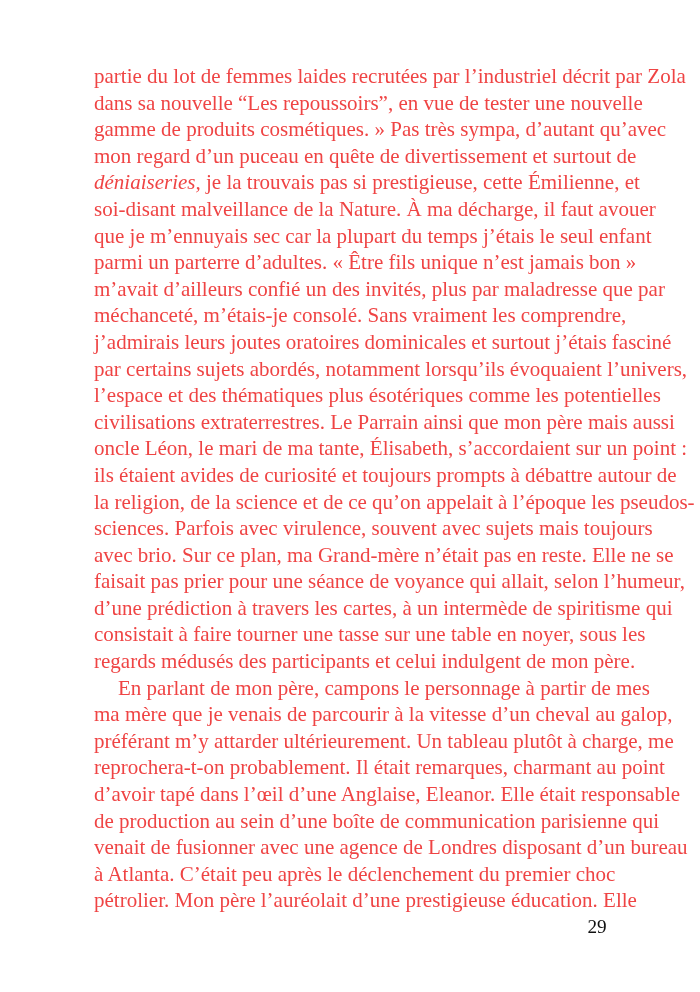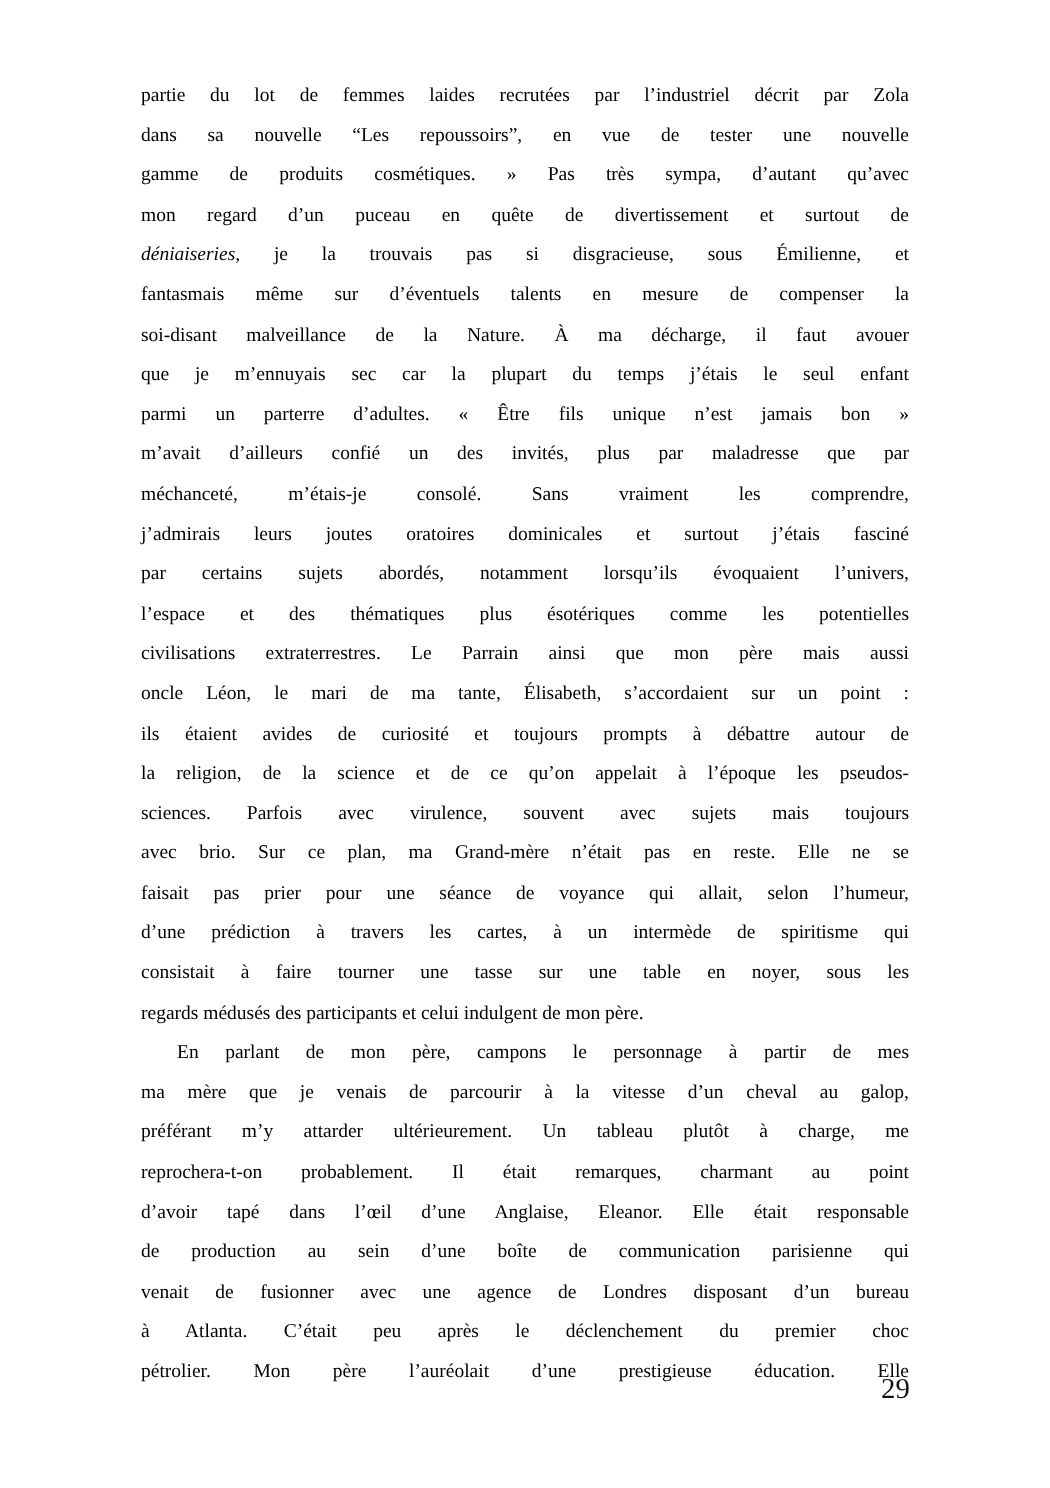--- a/index.html
+++ b/index.html
@@ -16,26 +16,26 @@
     .page {
       position: absolute;
       left: 0; top: 0;
       width: 700px;
       height: 992px;
       background: #ffffff;
     }
     .text-block {
       position: absolute;
       left: 94px;
-      top: 50px;
+      top: 63px;
       width: 512px;
       font-family: "Liberation Serif", serif;
-      font-size: 13px;
+      font-size: 21px;
       line-height: 26.6px;
-      color: #000000;
+      color: #ef4444;
       text-align: justify;
     }
     .line {
       display: block;
       text-align: justify;
       text-align-last: justify;
       white-space: nowrap;
       height: 26.6px;
       overflow: visible;
     }
@@ -63,22 +63,21 @@
 </head>
 <body>
 
 <div class="page">
   <div class="text-block">
     <div>
       <span class="line">partie du lot de femmes laides recrutées par l’industriel décrit par Zola</span>
       <span class="line">dans sa nouvelle “Les repoussoirs”, en vue de tester une nouvelle</span>
       <span class="line">gamme de produits cosmétiques. » Pas très sympa, d’autant qu’avec</span>
       <span class="line">mon regard d’un puceau en quête de divertissement et surtout de</span>
-      <span class="line"><span class="seg-italic">déniaiseries,</span><span> je la trouvais pas si disgracieuse, sous Émilienne, et</span></span>
-      <span class="line">fantasmais même sur d’éventuels talents en mesure de compenser la</span>
+      <span class="line"><span class="seg-italic">déniaiseries,</span><span> je la trouvais pas si prestigieuse, cette Émilienne, et</span></span>
       <span class="line">soi-disant malveillance de la Nature. À ma décharge, il faut avouer</span>
       <span class="line">que je m’ennuyais sec car la plupart du temps j’étais le seul enfant</span>
       <span class="line">parmi un parterre d’adultes. « Être fils unique n’est jamais bon »</span>
       <span class="line">m’avait d’ailleurs confié un des invités, plus par maladresse que par</span>
       <span class="line">méchanceté, m’étais-je consolé. Sans vraiment les comprendre,</span>
       <span class="line">j’admirais leurs joutes oratoires dominicales et surtout j’étais fasciné</span>
       <span class="line">par certains sujets abordés, notamment lorsqu’ils évoquaient l’univers,</span>
       <span class="line">l’espace et des thématiques plus ésotériques comme les potentielles</span>
       <span class="line">civilisations extraterrestres. Le Parrain ainsi que mon père mais aussi</span>
       <span class="line">oncle Léon, le mari de ma tante, Élisabeth, s’accordaient sur un point :</span>

